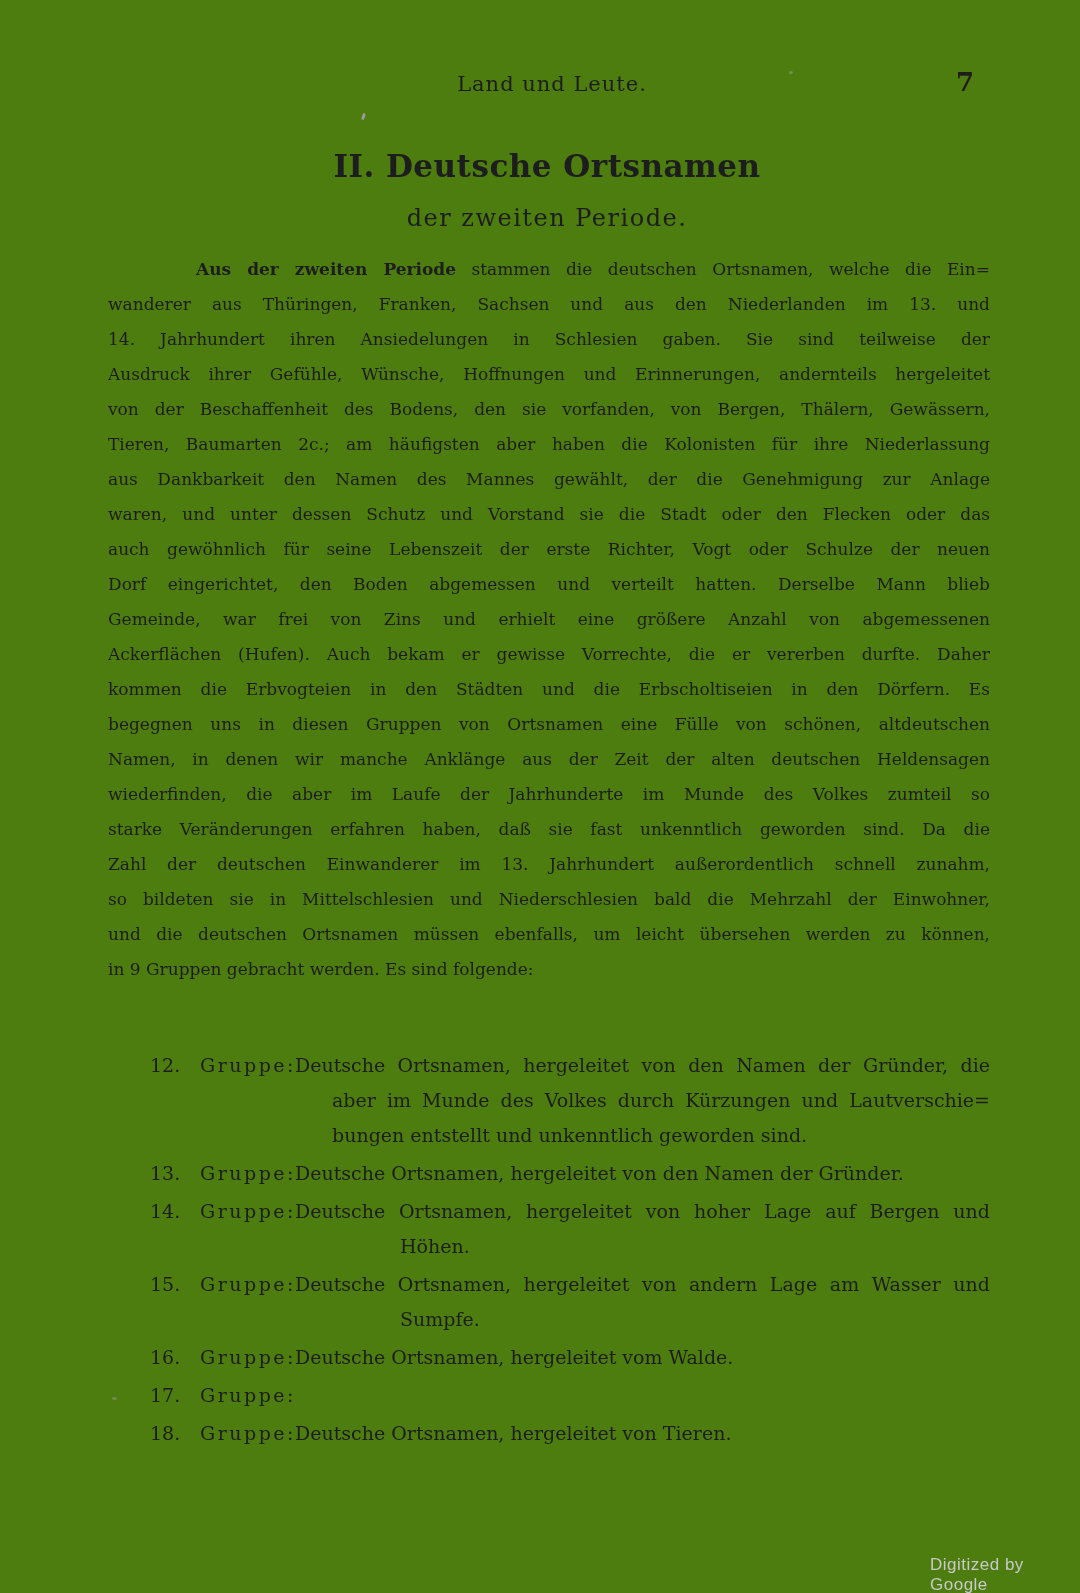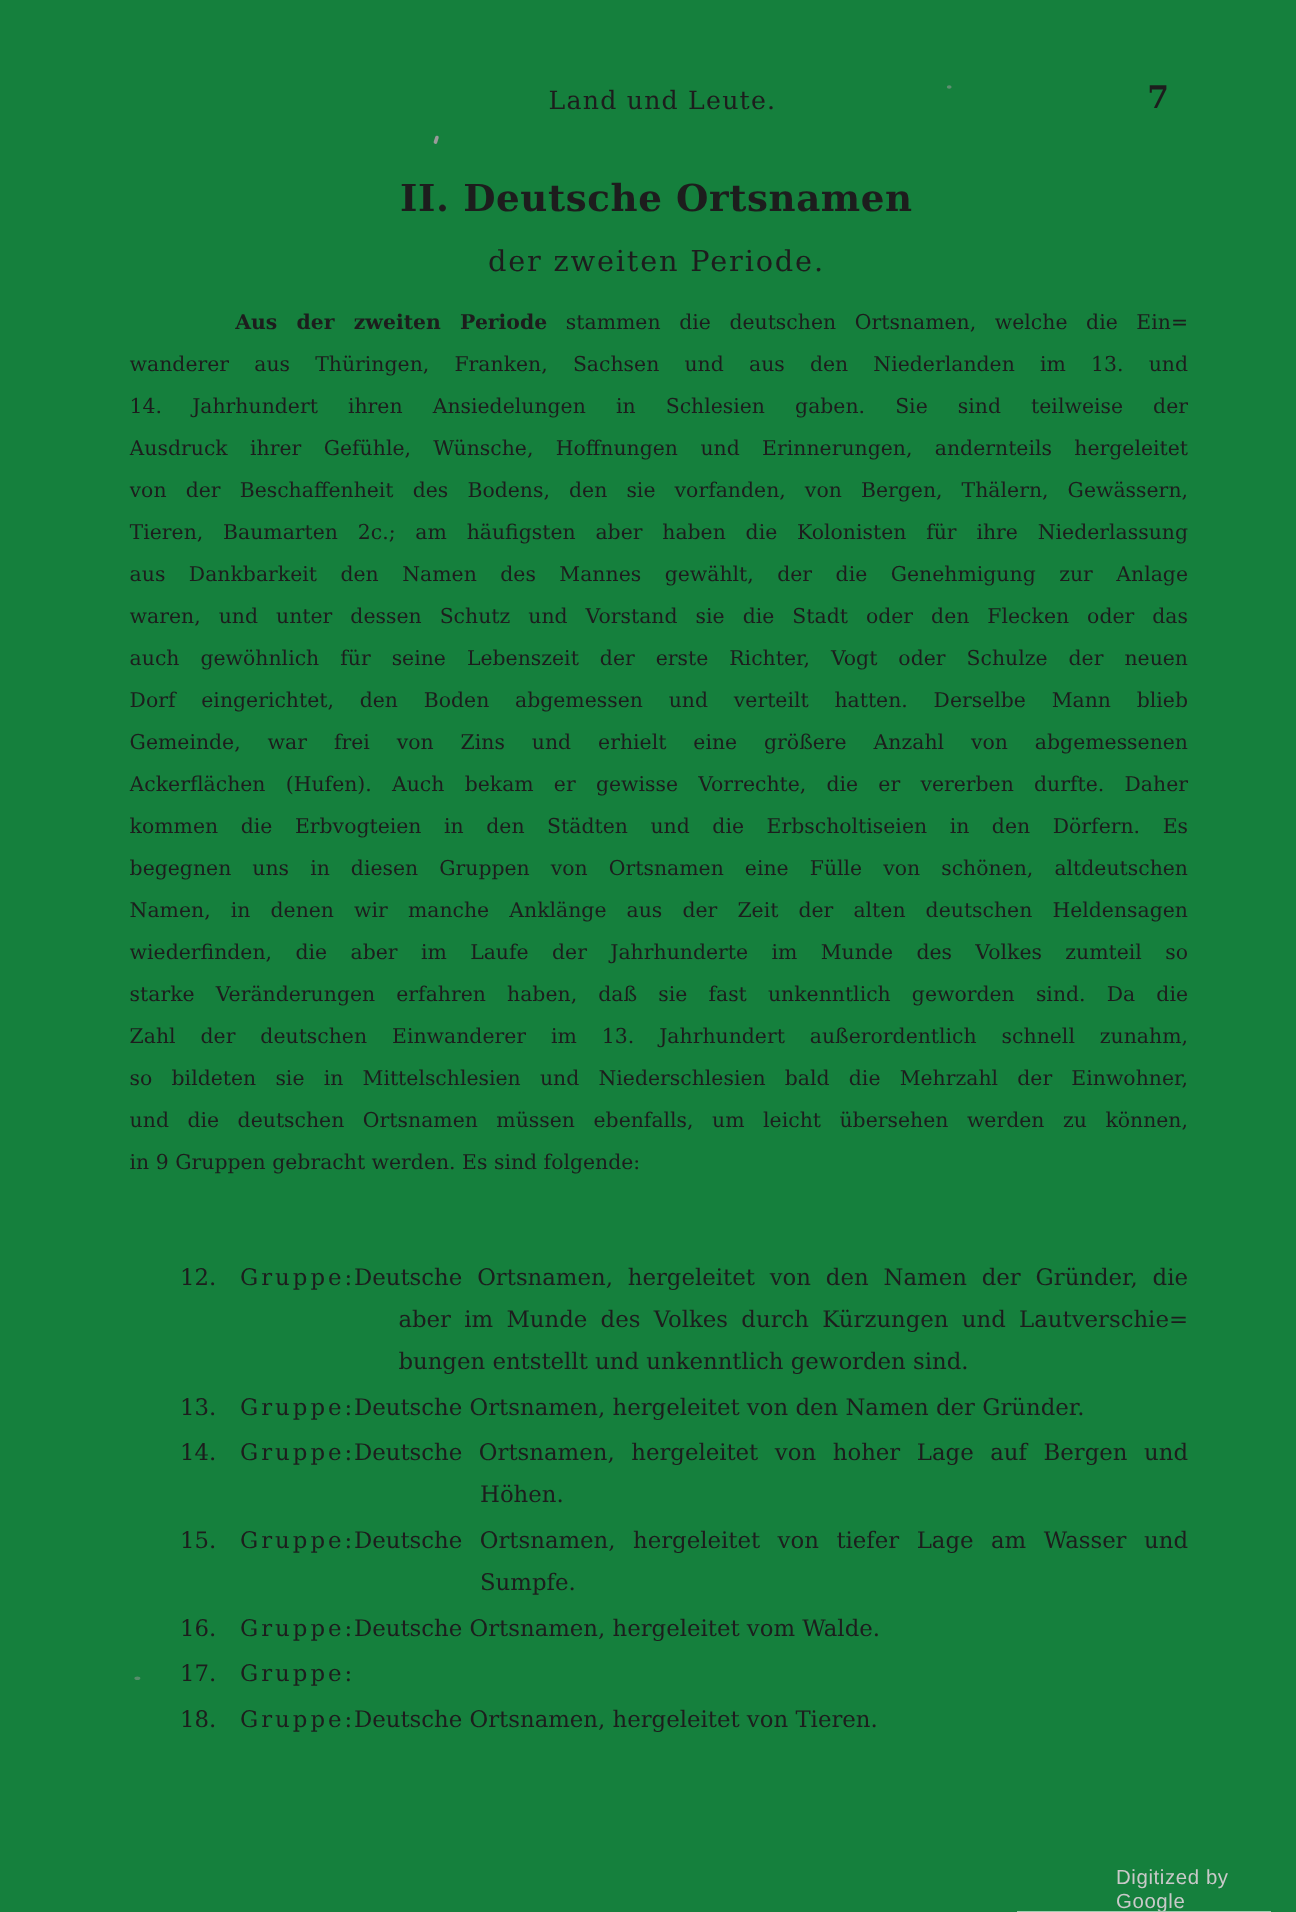--- a/index.html
+++ b/index.html
@@ -1,17 +1,17 @@
 <!DOCTYPE html>
 <html><head>
 <meta charset="utf-8">
 <style>
   html, body { margin:0; padding:0; background:#ffffff; }
   .page {
-    position:relative; width:1080px; height:1593px; background:#15803d;
+    position:relative; width:1080px; height:1593px; background:#4d7c0f;
     font-family:"DejaVu Serif", serif; color:#1d1d1d; overflow:hidden;
   }
   
   .running-title {
     position:absolute; top:72px; left:12px; width:1080px;
     text-align:center; font-size:21px; letter-spacing:1px;
   }
   .page-number {
     position:absolute; top:67px; left:956px;
     font-size:26px; font-weight:bold;
@@ -117,21 +117,21 @@
       <div class="gtext">
         <div class="gline jl">Deutsche Ortsnamen, hergeleitet von hoher Lage auf Bergen und</div>
         <div class="gline ind-b">Höhen.</div>
       </div>
     </div>
 
     <div class="group">
       <span class="gnum">15.</span>
       <span class="glabel">Gruppe:</span>
       <div class="gtext">
-        <div class="gline jl">Deutsche Ortsnamen, hergeleitet von tiefer Lage am Wasser und</div>
+        <div class="gline jl">Deutsche Ortsnamen, hergeleitet von andern Lage am Wasser und</div>
         <div class="gline ind-b">Sumpfe.</div>
       </div>
     </div>
 
     <div class="group">
       <span class="gnum">16.</span>
       <span class="glabel">Gruppe:</span>
       <div class="gtext">
         <div class="gline">Deutsche Ortsnamen, hergeleitet vom Walde.</div>
       </div>

